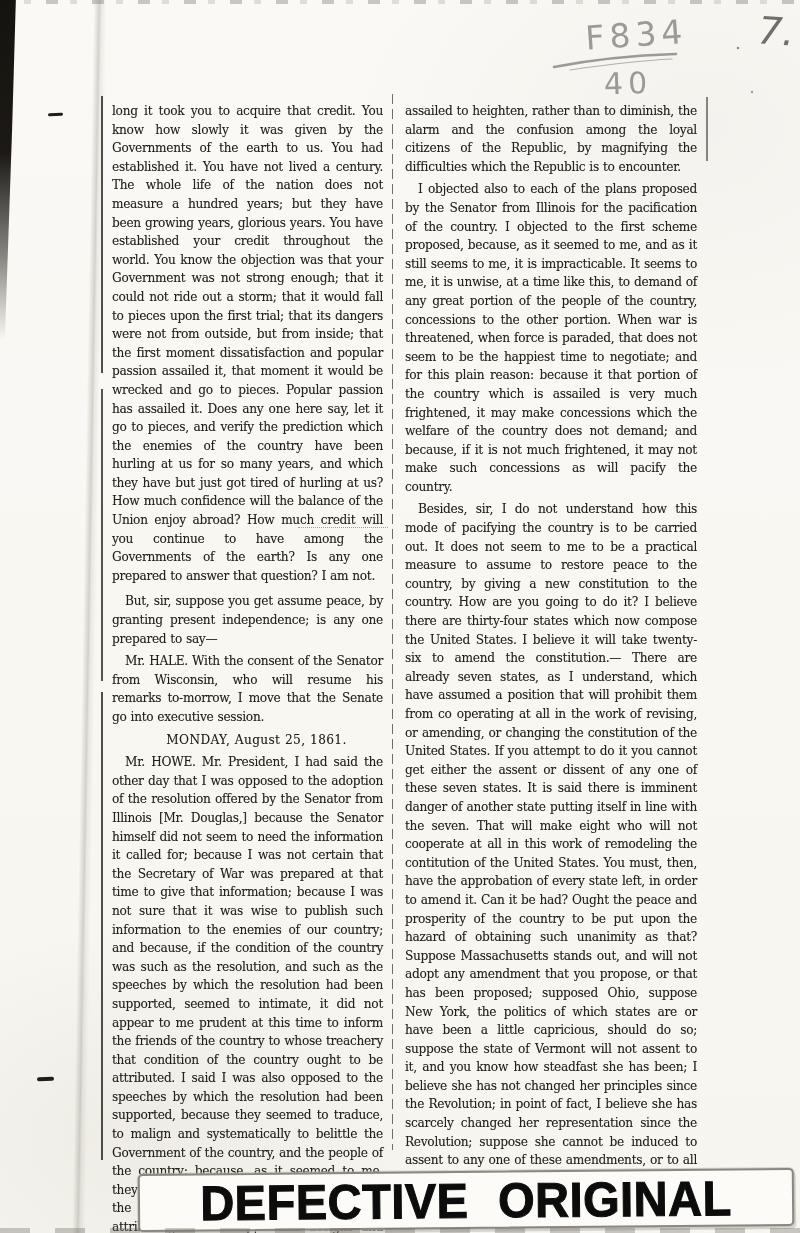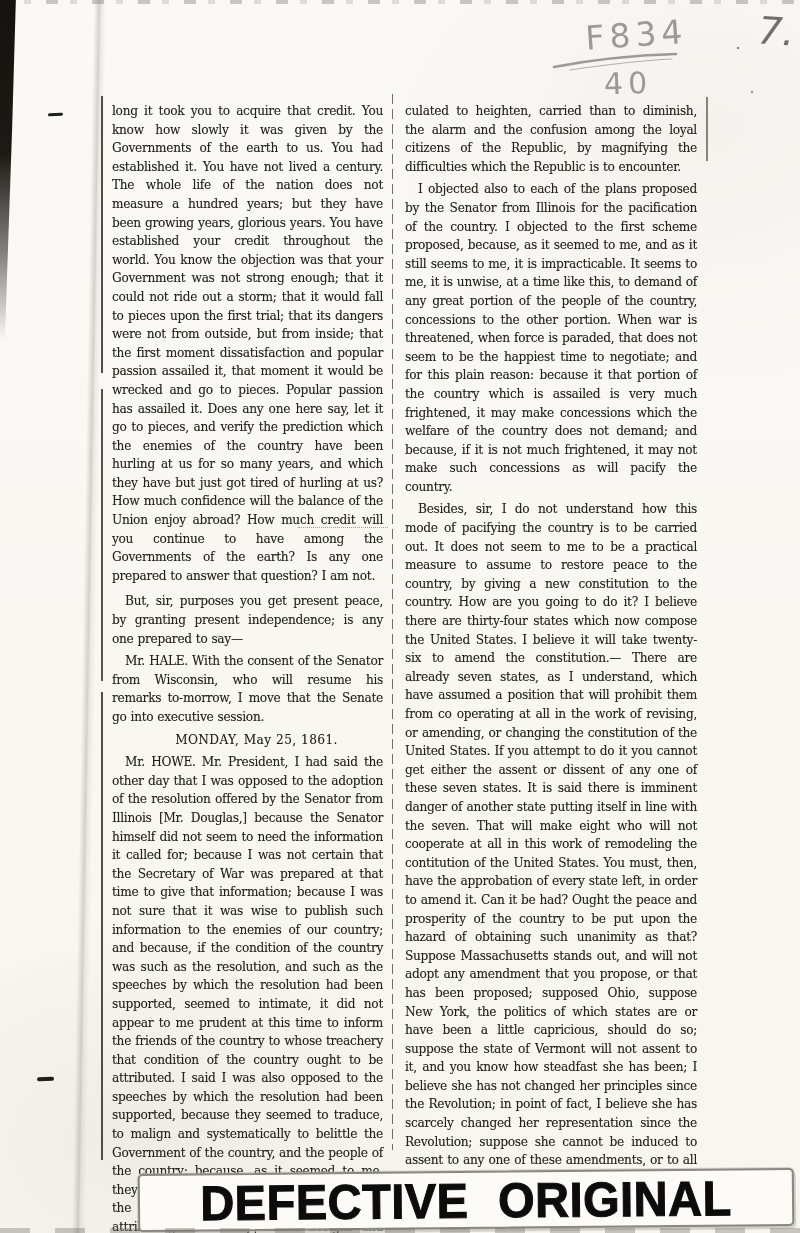--- a/index.html
+++ b/index.html
@@ -147,27 +147,27 @@
   <div class="margin-dash dash-top"></div>
   <div class="margin-dash dash-bottom"></div>
 
   <div class="left-rule"></div>
   <div class="col-divider"></div>
   <div class="right-edge-frag"></div>
   <div class="dotted-artifact"></div>
 
   <div class="column column-left" id="col-left">
       <p class="para p-cont">long it took you to acquire that credit. You know how slowly it was given by the Governments of the earth to us. You had established it. You have not lived a century. The whole life of the nation does not measure a hundred years; but they have been growing years, glorious years. You have established your credit throughout the world. You know the objection was that your Government was not strong enough; that it could not ride out a storm; that it would fall to pieces upon the first trial; that its dangers were not from outside, but from inside; that the first moment dissatisfaction and popular passion assailed it, that moment it would be wrecked and go to pieces. Popular passion has assailed it. Does any one here say, let it go to pieces, and verify the prediction which the enemies of the country have been hurling at us for so many years, and which they have but just got tired of hurling at us? How much confidence will the balance of the Union enjoy abroad? How much credit will you continue to have among the Governments of the earth? Is any one prepared to answer that question? I am not.</p>
-      <p class="para p-ind p-gap">But, sir, purposes you get present peace, by granting present independence; is any one prepared to say—</p>
+      <p class="para p-ind p-gap">But, sir, suppose you get assume peace, by granting present independence; is any one prepared to say—</p>
       <p class="para p-ind">Mr. HALE. With the consent of the Senator from Wisconsin, who will resume his remarks to-morrow, I move that the Senate go into executive session.</p>
-      <p class="para p-date">MONDAY, May 25, 1861.</p>
+      <p class="para p-date">MONDAY, August 25, 1861.</p>
       <p class="para p-ind">Mr. HOWE. Mr. President, I had said the other day that I was opposed to the adoption of the resolution offered by the Senator from Illinois [Mr. Douglas,] because the Senator himself did not seem to need the information it called for; because I was not certain that the Secretary of War was prepared at that time to give that information; because I was not sure that it was wise to publish such information to the enemies of our country; and because, if the condition of the country was such as the resolution, and such as the speeches by which the resolution had been supported, seemed to intimate, it did not appear to me prudent at this time to inform the friends of the country to whose treachery that condition of the country ought to be attributed. I said I was also opposed to the speeches by which the resolution had been supported, because they seemed to traduce, to malign and systematically to belittle the Government of the country, and the people of the country; because, as it seemed to me, they tended to inflame the prejudices and the passions of the malcontents by attributing to their opponents designs and purposes utterly and altogether foreign to their wishes and to their ideas; and because they were cal</p>
     </div>
   <div class="column column-right" id="col-right">
-      <p class="para p-cont">culated to heighten, carried than to diminish, the alarm and the confusion among the loyal citizens of the Republic, by magnifying the difficulties which the Republic is to encounter.</p>
+      <p class="para p-cont">assailed to heighten, rather than to diminish, the alarm and the confusion among the loyal citizens of the Republic, by magnifying the difficulties which the Republic is to encounter.</p>
       <p class="para p-ind">I objected also to each of the plans proposed by the Senator from Illinois for the pacification of the country. I objected to the first scheme proposed, because, as it seemed to me, and as it still seems to me, it is impracticable. It seems to me, it is unwise, at a time like this, to demand of any great portion of the people of the country, concessions to the other portion. When war is threatened, when force is paraded, that does not seem to be the happiest time to negotiate; and for this plain reason: because it that portion of the country which is assailed is very much frightened, it may make concessions which the welfare of the country does not demand; and because, if it is not much frightened, it may not make such concessions as will pacify the country.</p>
       <p class="para p-ind">Besides, sir, I do not understand how this mode of pacifying the country is to be carried out. It does not seem to me to be a practical measure to assume to restore peace to the country, by giving a new constitution to the country. How are you going to do it? I believe there are thirty-four states which now compose the United States. I believe it will take twenty-six to amend the constitution.— There are already seven states, as I understand, which have assumed a position that will prohibit them from co operating at all in the work of revising, or amending, or changing the constitution of the United States. If you attempt to do it you cannot get either the assent or dissent of any one of these seven states. It is said there is imminent danger of another state putting itself in line with the seven. That will make eight who will not cooperate at all in this work of remodeling the contitution of the United States. You must, then, have the approbation of every state left, in order to amend it. Can it be had? Ought the peace and prosperity of the country to be put upon the hazard of obtaining such unanimity as that? Suppose Massachusetts stands out, and will not adopt any amendment that you propose, or that has been proposed; supposed Ohio, suppose New York, the politics of which states are or have been a little capricious, should do so; suppose the state of Vermont will not assent to it, and you know how steadfast she has been; I believe she has not changed her principles since the Revolution; in point of fact, I believe she has scarcely changed her representation since the Revolution; suppose she cannot be induced to assent to any one of these amendments, or to all of them, will statesmen, will the representatives of the United</p>
     </div>
 
   <div class="stamp-box">
     <span class="stamp-label">DEFECTIVE ORIGINAL</span>
   </div>
 
   <div class="bottom-band"></div>
 

